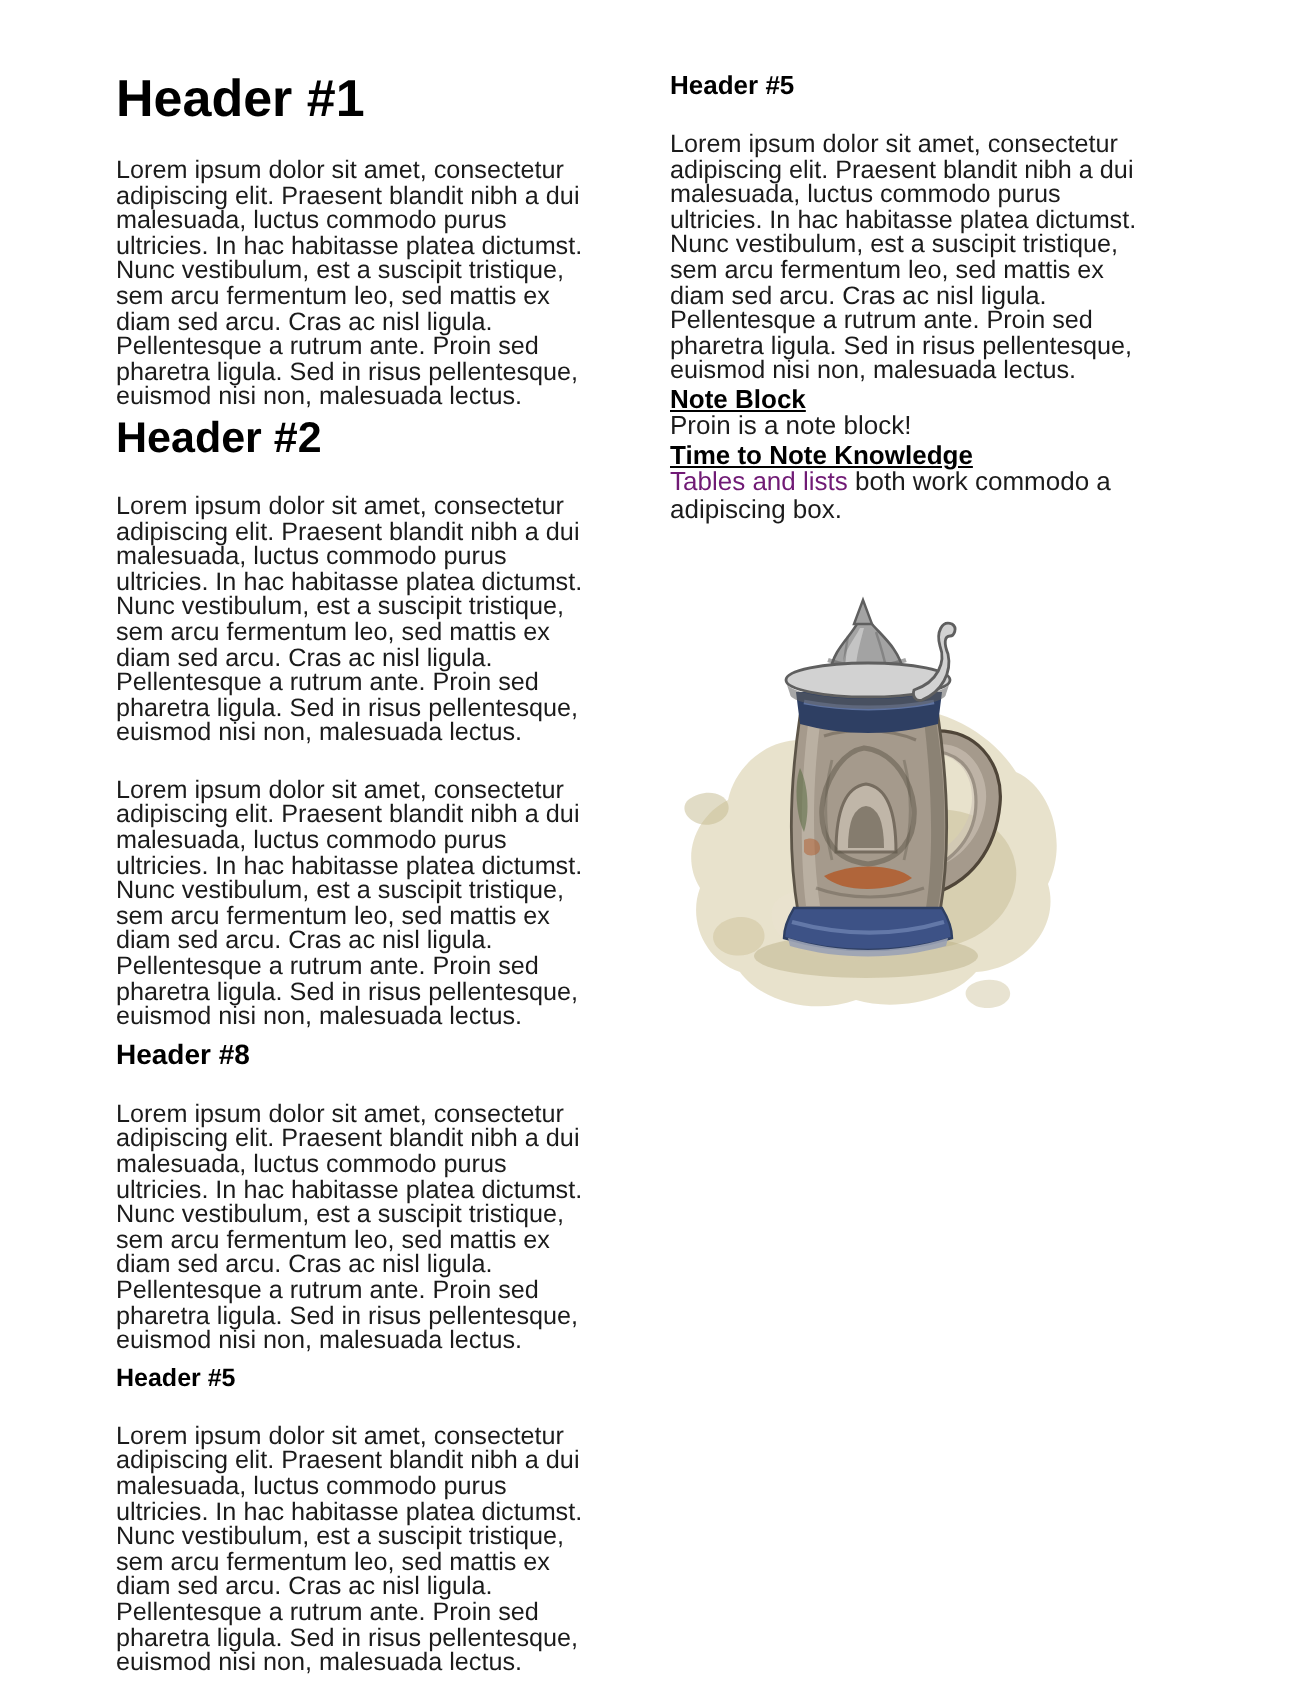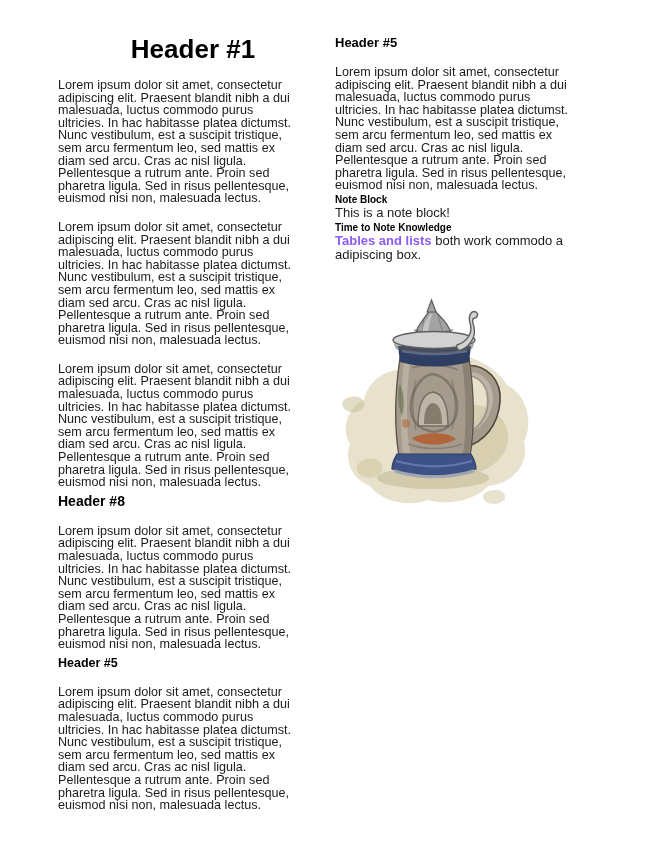--- a/index.html
+++ b/index.html
@@ -9,38 +9,38 @@
     font-family: "Liberation Sans", sans-serif;
     color: #1b1b1b;
     position: relative;
     overflow: hidden;
   }
   .page { position: absolute; inset: 0; }
   .col-left  { position: absolute; left: 58px;  top: 36px; width: 270px; }
   .col-right { position: absolute; left: 335px; top: 36px; width: 302px; }
 
   .h1, .h2, .h3, .h4, .h5, .note-head { font-weight: bold; color: #000; }
-  .h1 { font-size: 26px;   line-height: 27px; margin: 0 0 7px 0; text-align: center; }
+  .h1 { font-size: 26px;   line-height: 27px; margin: 0 0 7px 0; }
   .h2 { font-size: 21.5px; line-height: 23px; margin: 3px 0 4px 0; }
   .h3 { font-size: 17px;   line-height: 18px; margin: 4px 0 3px 0; }
   .h4 { font-size: 14px;   line-height: 15px; margin: 5px 0 3px 0; }
   .h5 { font-size: 12.5px; line-height: 13px; margin: 6px 0 3px 0; }
   .h5r { font-size: 13px;  line-height: 14px; margin: 0 0 2px 0; font-weight: bold; color: #000; }
 
   p.body {
     font-size: 12.6px;
     line-height: 12.6px;
     margin: 16px 0 1px 0;
     white-space: pre-line;
     color: #1b1b1b;
   }
-  .note-head { font-size: 10px; line-height: 13px; margin: 1px 0 0 0; }
+  .note-head { font-size: 13px; line-height: 13px; margin: 1px 0 0 0; text-decoration: underline; }
   .note-body { font-size: 13px; line-height: 14px; margin: 0; white-space: pre-line; }
   .note-line { font-size: 13px; line-height: 14px; }
-  .bold-lead { font-weight: bold; color: #8b5cf6; }
+  .bold-lead { font-weight: normal; color: #701a75; }
 
   .stein-figure {
     position: absolute; left: 336px; top: 296px;
     width: 218px; height: 218px;
   }
 </style>
 </head>
 <body>
 
 <div class="page">
@@ -55,20 +55,21 @@
 ultricies. In hac habitasse platea dictumst.
 Nunc vestibulum, est a suscipit tristique,
 sem arcu fermentum leo, sed mattis ex
 diam sed arcu. Cras ac nisl ligula.
 Pellentesque a rutrum ante. Proin sed
 pharetra ligula. Sed in risus pellentesque,
 euismod nisi non, malesuada lectus.</p>
     </div>
 
     <div>
+      <div class="h2">Header #2</div>
       <p class="body">Lorem ipsum dolor sit amet, consectetur
 adipiscing elit. Praesent blandit nibh a dui
 malesuada, luctus commodo purus
 ultricies. In hac habitasse platea dictumst.
 Nunc vestibulum, est a suscipit tristique,
 sem arcu fermentum leo, sed mattis ex
 diam sed arcu. Cras ac nisl ligula.
 Pellentesque a rutrum ante. Proin sed
 pharetra ligula. Sed in risus pellentesque,
 euismod nisi non, malesuada lectus.</p>
@@ -125,21 +126,21 @@
 malesuada, luctus commodo purus
 ultricies. In hac habitasse platea dictumst.
 Nunc vestibulum, est a suscipit tristique,
 sem arcu fermentum leo, sed mattis ex
 diam sed arcu. Cras ac nisl ligula.
 Pellentesque a rutrum ante. Proin sed
 pharetra ligula. Sed in risus pellentesque,
 euismod nisi non, malesuada lectus.</p>
 
     <div class="note-head">Note Block</div>
-    <p class="note-body">This is a note block!</p>
+    <p class="note-body">Proin is a note block!</p>
 
     <div class="note-head">Time to Note Knowledge</div>
 
     <div>
       <div class="note-line"><span class="bold-lead">Tables and lists</span><span> both work commodo a</span></div>
       <div class="note-line">adipiscing box.</div>
     </div>
 
   </div>
 

